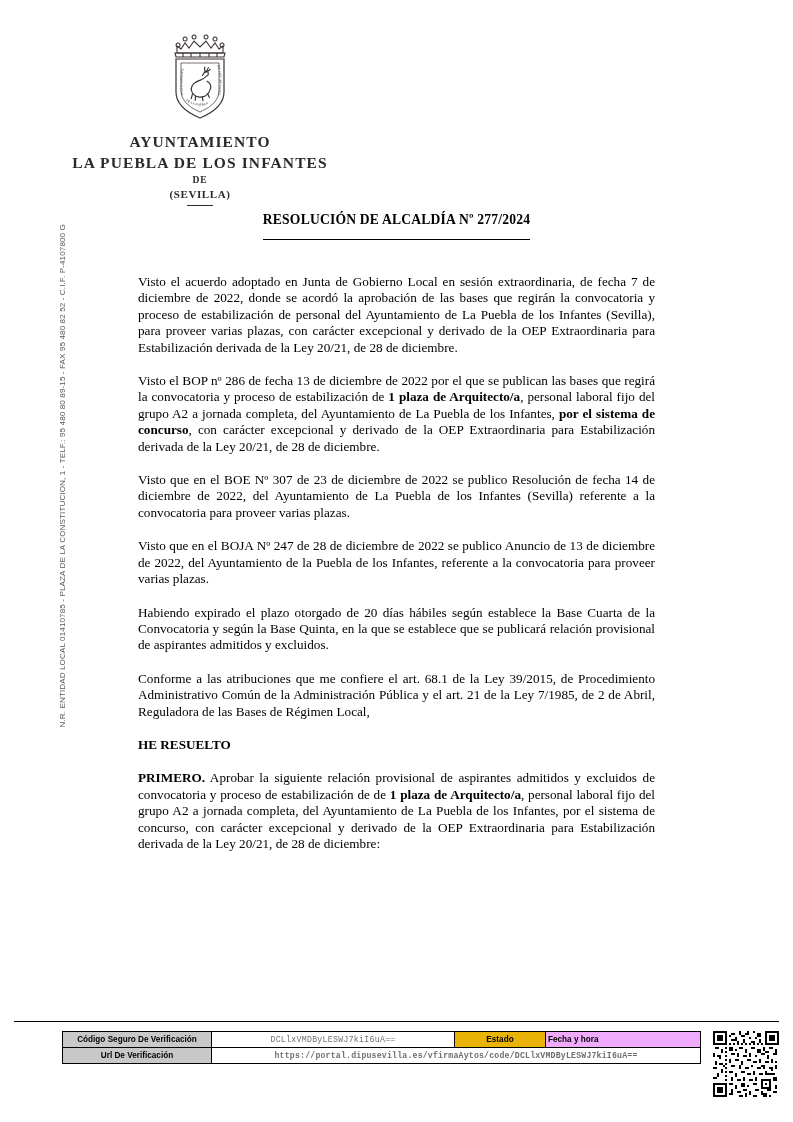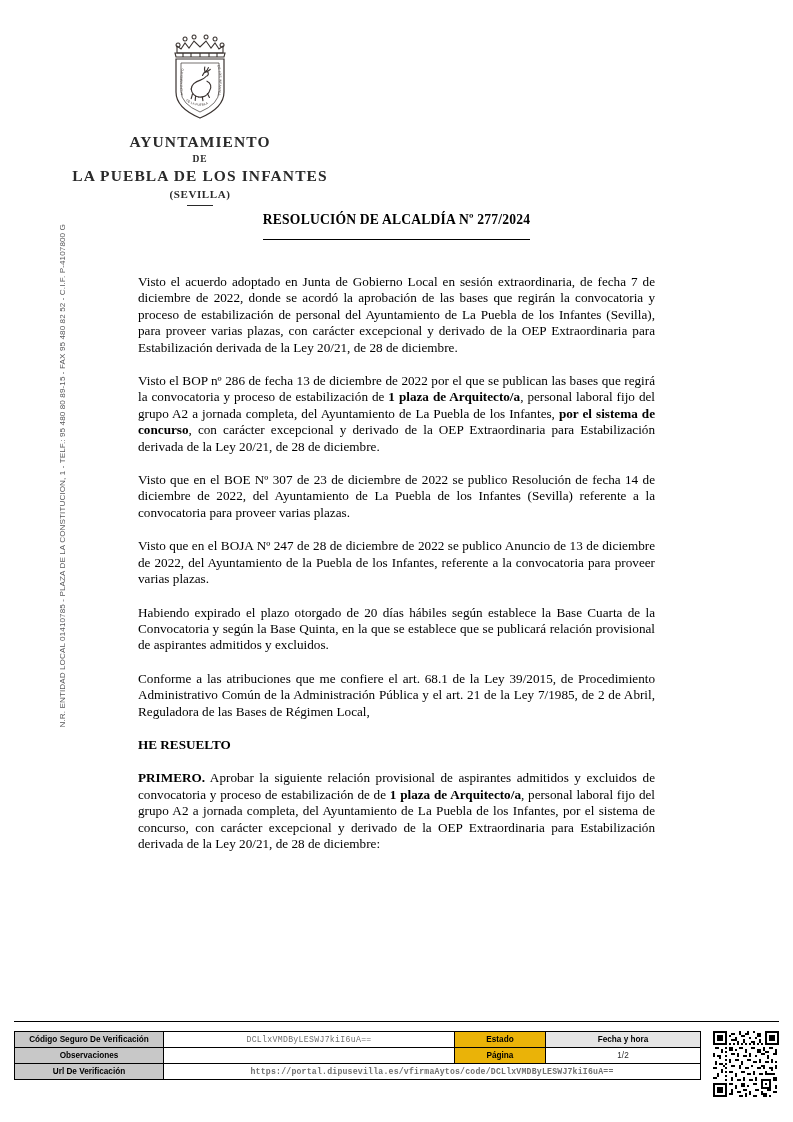--- a/index.html
+++ b/index.html
@@ -117,20 +117,21 @@
     width: 765px;
     display: flex;
     align-items: flex-start;
   }
   table.verif {
     border-collapse: collapse;
     width: 688px;
     table-layout: fixed;
     font-family: "Liberation Sans", sans-serif;
     border: 1.3px solid #000;
+    margin-left: 48px;
   }
   table.verif td {
     border: 1px solid #000;
     height: 15px;
     font-size: 8.2px;
     padding: 0 2px;
   }
   td.lbl {
     width: 144px;
     background: #c8c8c8;
@@ -158,22 +159,22 @@
     font-weight: bold;
   }
   td.st-val {
     width: 86px;
     text-align: center;
     font-size: 8.2px;
     color: #2b2b2b;
   }
   td.dt-lbl {
     width: 150px;
-    background: #e5e5e5;
-    text-align: center;
+    background: #f0abfc;
+    text-align: left;
     font-weight: bold;
   }
   td.dt-val {
     width: 150px;
     text-align: center;
     font-size: 8.2px;
     color: #2b2b2b;
   }
   td.url-cell {
     text-align: center;
@@ -235,22 +236,22 @@
         <path d="M41.5 49.5 q1.2 -3 3.2 -3.6 q2.1 -0.6 2.6 1.1 q0.5 1.9 -1.4 3.1"></path>
         <path d="M45 50.5 q-2.2 2.6 -5.6 3.6 q-4 1.2 -6.6 3.6 q-2.4 2.2 -2.6 5.4"></path>
         <path d="M30.2 63 q0.2 3.4 2.6 5.6 q2 1.9 4.8 2.4"></path>
         <path d="M37.6 71 q3.6 0.5 6.6 -1.1 q3 -1.6 4.2 -4.4"></path>
         <path d="M31.5 67.8 L30.2 72.6 M34.6 70.2 L34.2 74.4 M41.3 70.8 L41.9 74.6 M46.4 67.6 L48.4 71.4"></path>
         <path d="M48.6 64.6 q1.8 -2.6 1 -5.4 q-0.8 -2.8 -3.6 -4"></path>
       </g>
     </svg>
   </div>
   <div class="org-name org-line1">AYUNTAMIENTO</div>
+  <div class="org-name org-line2">LA PUEBLA DE LOS INFANTES</div>
   <div class="org-name org-de">DE</div>
-  <div class="org-name org-line2">LA PUEBLA DE LOS INFANTES</div>
   <div class="org-name org-prov">(SEVILLA)</div>
   <div class="org-rule"></div>
 </div>
 
 <div class="doc-title">
   <span>RESOLUCIÓN DE ALCALDÍA Nº 277/2024</span>
 </div>
 
 <div class="body-area">
   <p class="para"><span>Visto el acuerdo adoptado en Junta de Gobierno Local en sesión extraordinaria, de fecha 7 de diciembre de 2022, donde se acordó la aprobación de las bases que regirán la convocatoria y proceso de estabilización de personal del Ayuntamiento de La Puebla de los Infantes (Sevilla), para proveer varias plazas, con carácter excepcional y derivado de la OEP Extraordinaria para Estabilización derivada de la Ley 20/21, de 28 de diciembre.</span></p>
@@ -266,26 +267,20 @@
 <div class="footer-rule"></div>
 
 <div class="footer">
   <table class="verif">
     <tbody>
       <tr>
         <td class="lbl">Código Seguro De Verificación</td>
         <td class="val-mono">DCLlxVMDByLESWJ7kiI6uA==</td>
         <td class="st-lbl">Estado</td>
         <td class="dt-lbl">Fecha y hora</td>
-      </tr>
-      <tr>
-        <td class="lbl">Observaciones</td>
-        <td class="val-left"></td>
-        <td class="st-lbl">Página</td>
-        <td class="dt-val">1/2</td>
       </tr>
       <tr>
         <td class="lbl">Url De Verificación</td>
         <td class="url-cell" colspan="3">https://portal.dipusevilla.es/vfirmaAytos/code/DCLlxVMDByLESWJ7kiI6uA==</td>
       </tr>
     </tbody>
   </table>
 
   <div class="qr-wrap">
     <svg viewBox="0 0 33 33" width="66" height="66" shape-rendering="crispEdges" aria-hidden="true">

